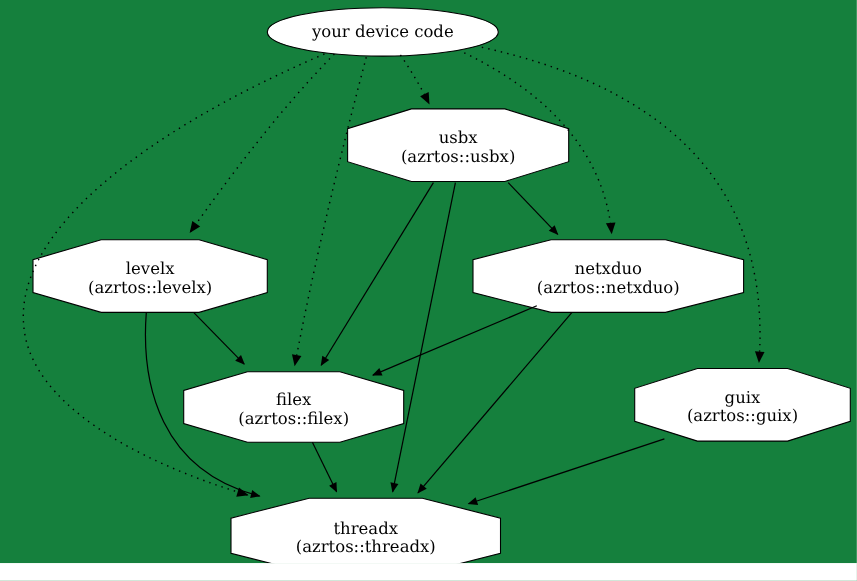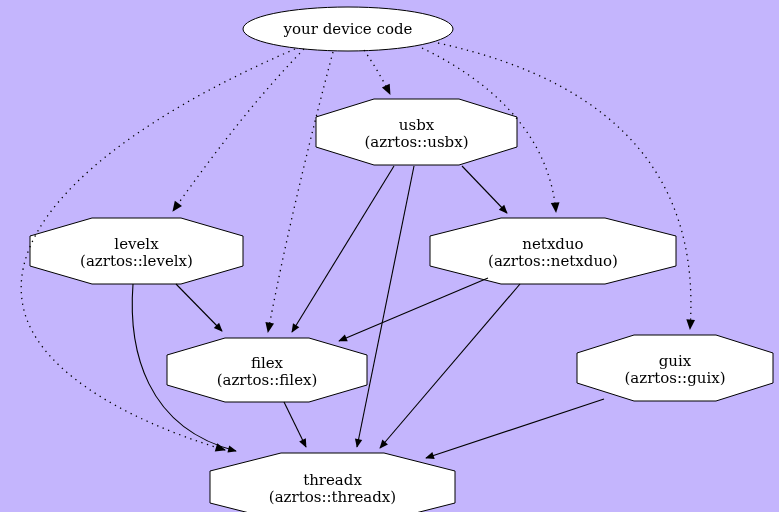--- a/index.html
+++ b/index.html
@@ -4,21 +4,21 @@
 <style>
   html, body {
     margin: 0;
     padding: 0;
     background: #ffffff;
   }
   .canvas-wrap {
     width: 779px;
     height: 512px;
     position: relative;
-    background: #c4b5fd;
+    background: #15803d;
     overflow: hidden;
     text-align: center;
   }
   svg text {
     font-family: "DejaVu Serif", "Liberation Serif", serif;
     font-size: 15px;
     fill: #000000;
   }
 </style>
 </head>

